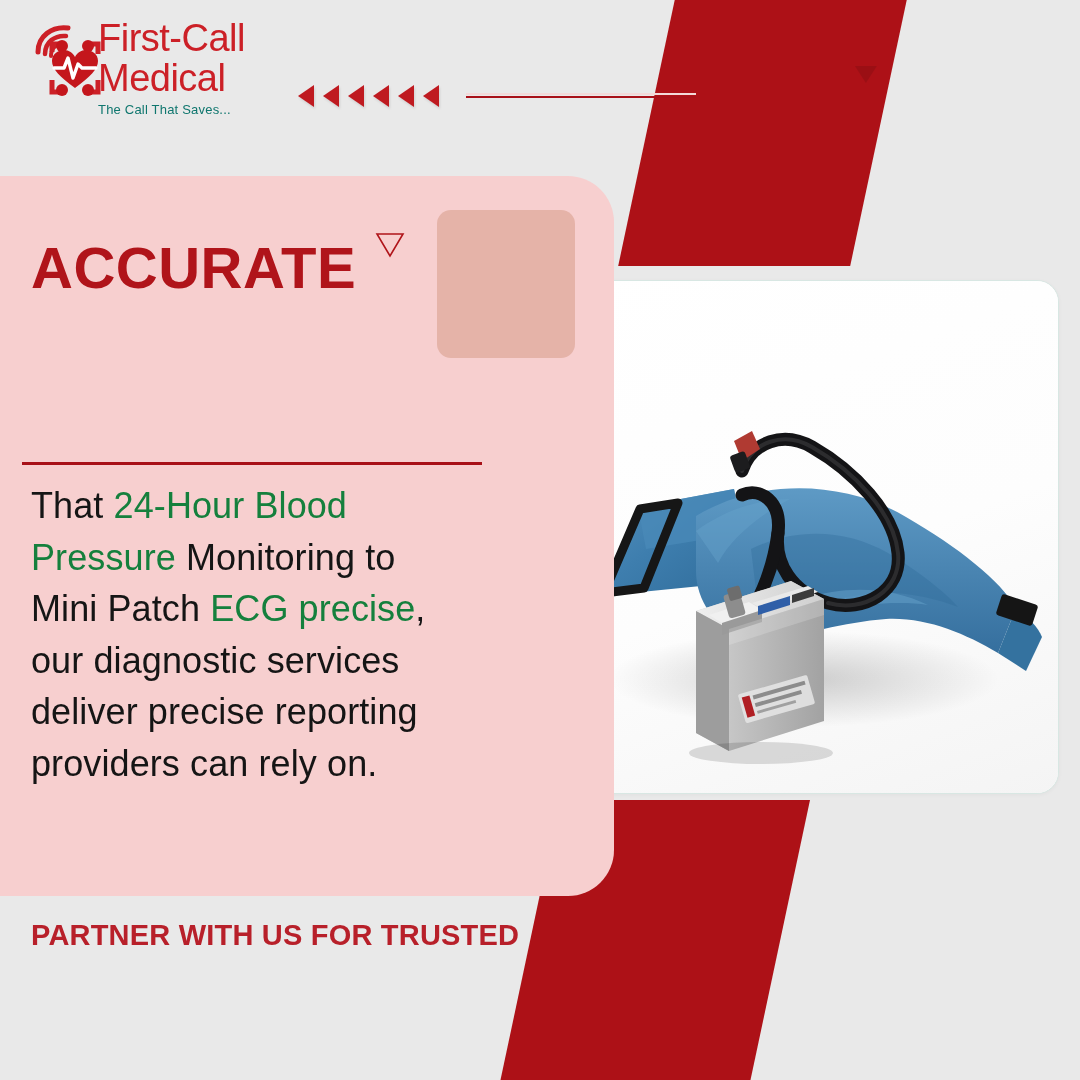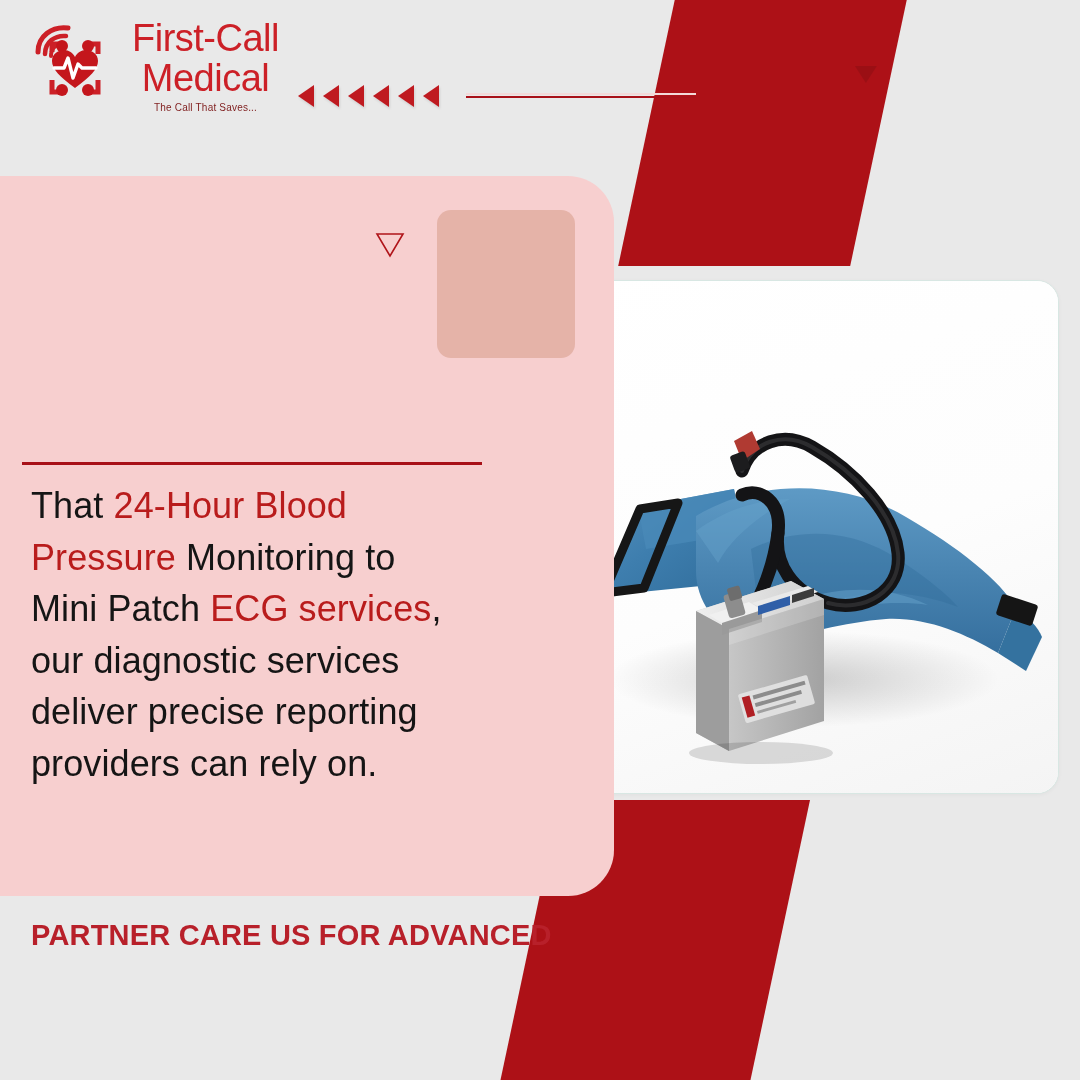--- a/index.html
+++ b/index.html
@@ -123,35 +123,34 @@
     left: 0;
     top: 4px;
     width: 78px;
     height: 88px;
   }
   #logo-words {
     position: absolute;
     left: 68px;
     top: 0px;
     width: 215px;
-    text-align: center;
   }
   #logo-line1, #logo-line2 {
     color: #cc2027;
     font-family: "Liberation Sans", sans-serif;
     font-size: 38px;
     font-weight: 400;
     letter-spacing: -0.5px;
     line-height: 40px;
     white-space: nowrap;
   }
   #logo-tagline {
     margin-top: 4px;
-    color: #7f1d1d;
-    font-size: 10px;
+    color: #0f766e;
+    font-size: 13px;
     letter-spacing: 0.2px;
     white-space: nowrap;
   }
 
   
   #arrow-row {
     position: absolute;
     left: 298px;
     top: 85px;
     display: flex;
@@ -210,21 +209,21 @@
     position: absolute;
     left: 31px;
     top: 480px;
     width: 420px;
     color: #151515;
     font-family: "Liberation Sans", sans-serif;
     font-size: 36px;
     line-height: 51.5px;
     letter-spacing: 0.1px;
   }
-  #body-copy .hl { color: #b91c1c; }
+  #body-copy .hl { color: #15803d; }
 
   
   #cta {
     position: absolute;
     left: 31px;
     top: 916px;
     width: 540px;
     color: #b8202a;
     font-family: "Liberation Sans", sans-serif;
     font-weight: bold;
@@ -391,22 +390,23 @@
     <div class="arrow-left"></div>
     <div class="arrow-left"></div>
     <div class="arrow-left"></div>
     <div class="arrow-left"></div>
     <div class="arrow-left"></div>
   </div>
   <div id="header-rule-soft"></div>
   <div id="header-rule"></div>
 
   <div id="headline">
+    <span class="hl-line">ACCURATE</span>
   </div>
   <div id="headline-rule"></div>
 
-  <div id="body-copy"><span>That </span><span class="hl">24-Hour</span><span> </span><span class="hl">Blood Pressure</span><span> Monitoring to Mini Patch </span><span class="hl">ECG services</span><span>, our diagnostic services deliver precise reporting providers can rely on.</span></div>
+  <div id="body-copy"><span>That </span><span class="hl">24-Hour</span><span> </span><span class="hl">Blood Pressure</span><span> Monitoring to Mini Patch </span><span class="hl">ECG precise</span><span>, our diagnostic services deliver precise reporting providers can rely on.</span></div>
 
   <div id="cta">
-    <span class="cta-line">PARTNER CARE US FOR ADVANCED</span>
+    <span class="cta-line">PARTNER WITH US FOR TRUSTED</span>
   </div>
 
 </div>
 
 </body></html>

